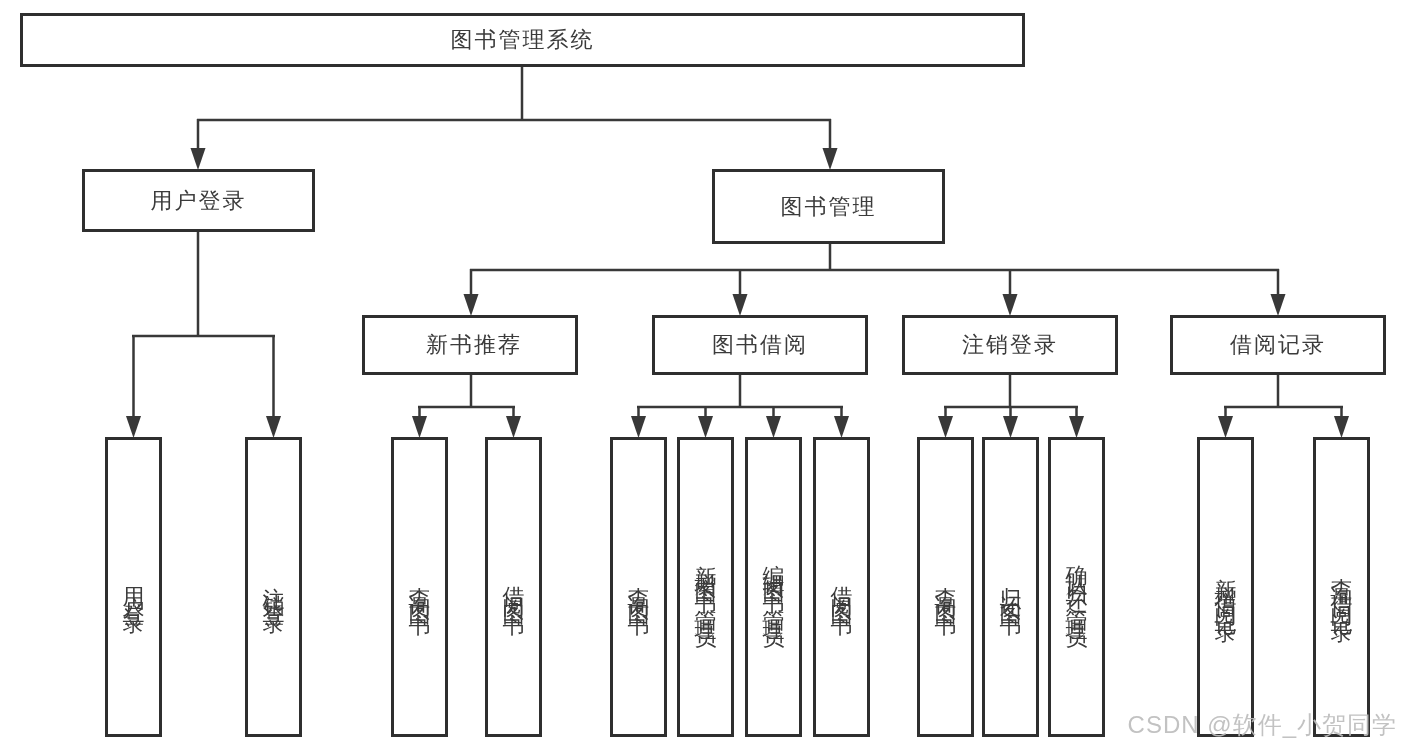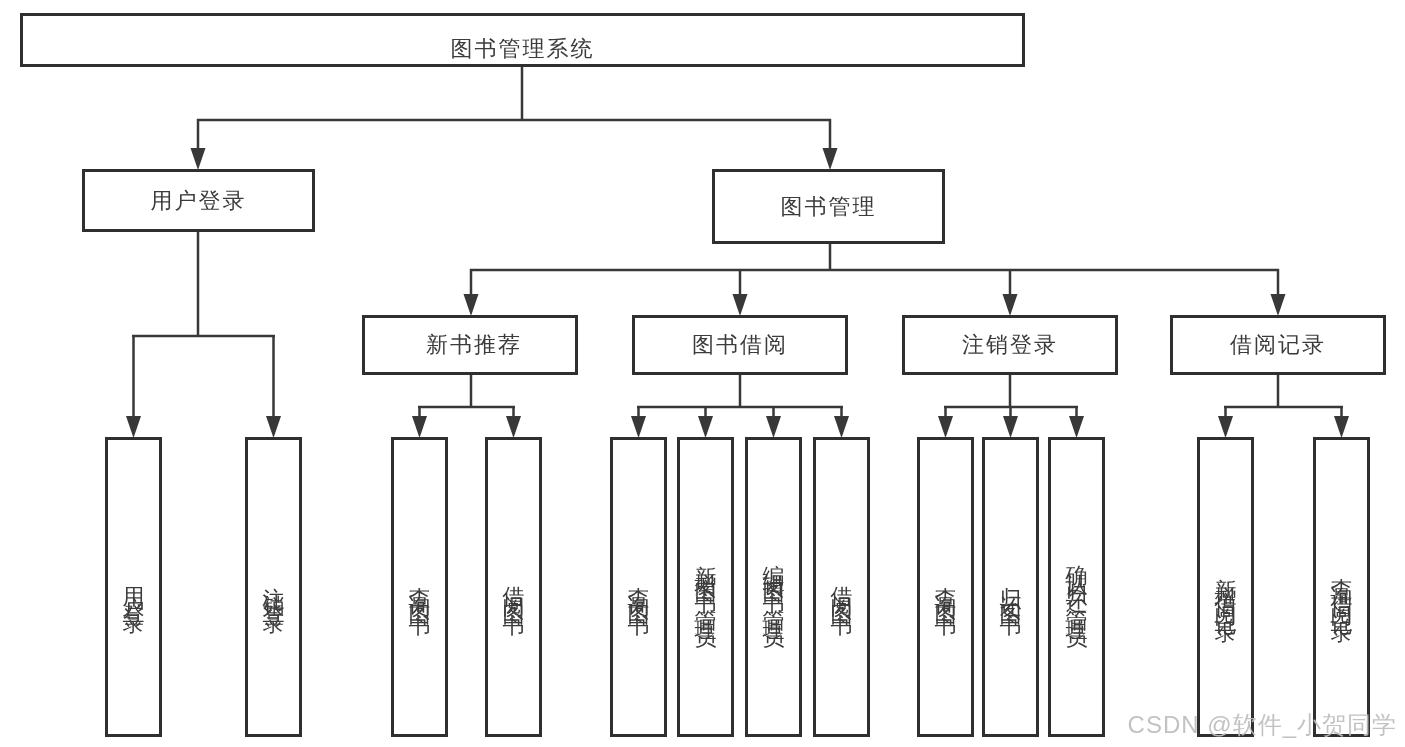--- a/index.html
+++ b/index.html
@@ -34,28 +34,28 @@
   }
   .node.v span{
     writing-mode:vertical-rl;
     text-orientation:mixed;
     font-size:22px;
     letter-spacing:9px;
     color:var(--text);
     line-height:1;
   }
   
-  .n-root{left:20px;top:13px;width:1005px;height:54px;align-items:flex-end;}
+  .n-root{left:20px;top:13px;width:1005px;height:54px;}
   
   .n-user-login{left:82px;top:169px;width:233px;height:63px;}
   .n-book-mgmt{left:712px;top:169px;width:233px;height:75px;}
   
   .n-l3{top:315px;width:216px;height:60px;}
   .n-newbook{left:362px;padding-left:8px;}
-  .n-borrowing{left:632px;justify-content:center;}
+  .n-borrowing{left:652px;justify-content:center;}
   .n-current{left:902px;}
   .n-records{left:1170px;}
   
   .leaf{top:437px;width:57px;height:300px;}
   .lf-1{left:105px;}  .lf-2{left:245px;}
   .lf-3{left:391px;}  .lf-4{left:485px;}
   .lf-5{left:610px;}  .lf-6{left:677px;}
   .lf-7{left:745px;}  .lf-8{left:813px;}
   .lf-9{left:917px;}  .lf-10{left:982px;}
   .lf-11{left:1048px;} .lf-12{left:1197px;} .lf-13{left:1313px;}

